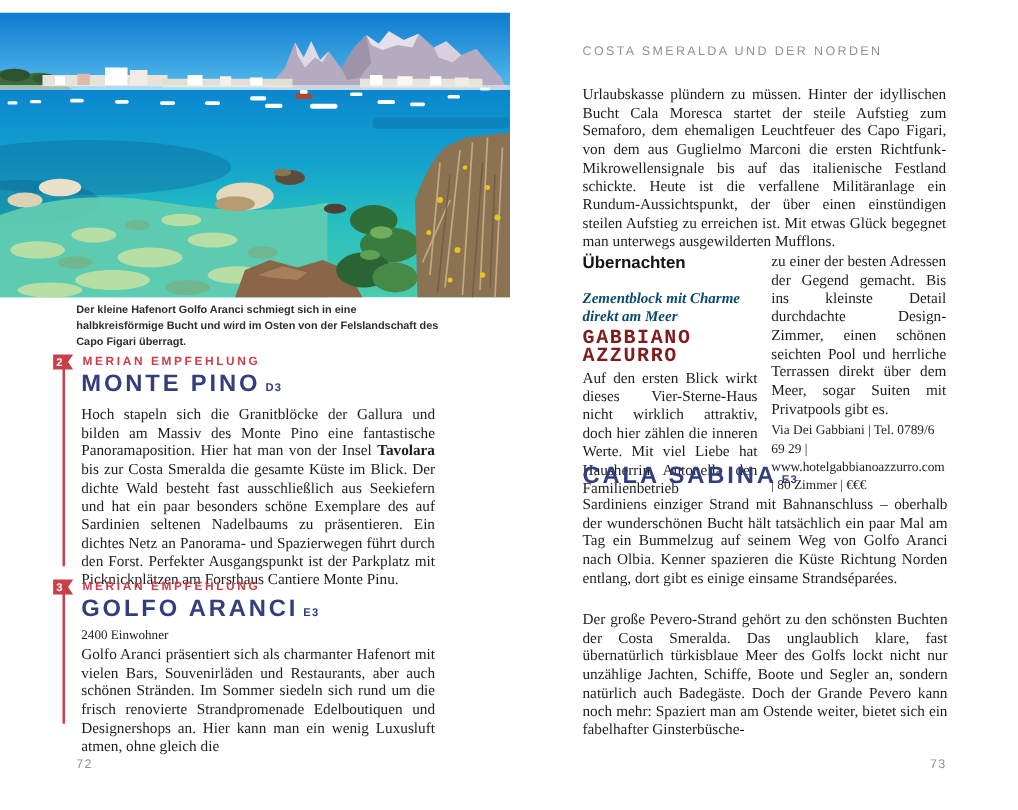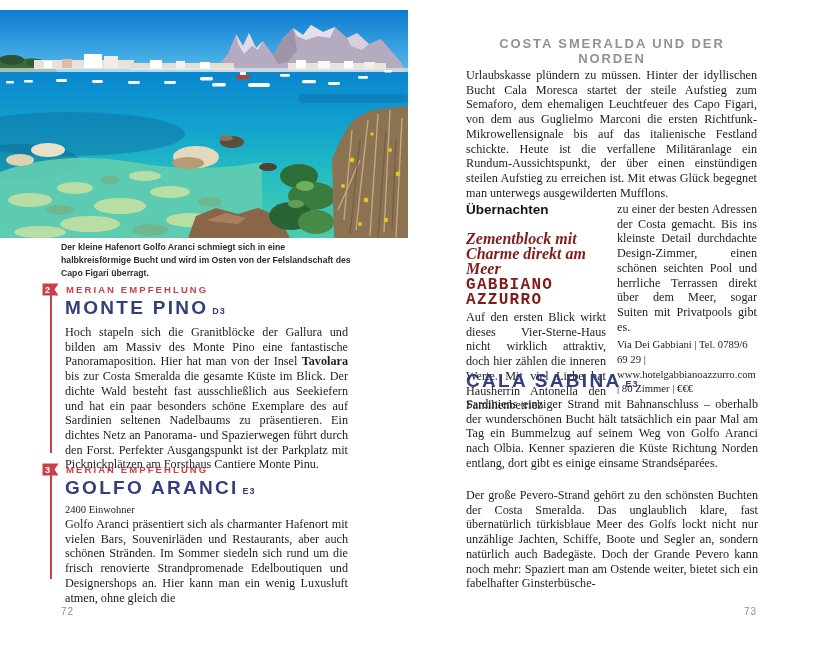--- a/index.html
+++ b/index.html
@@ -19,29 +19,29 @@
                 font-weight:600;letter-spacing:2.1px;color:#c9404b;line-height:13px;}
   .place-title{margin-left:23px;margin-top:2px;font-family:Liberation Sans, sans-serif;
                font-size:19px;font-weight:bold;letter-spacing:2.3px;color:#333e7d;line-height:20px;}
   .grid-ref{font-size:9px;letter-spacing:1px;font-weight:bold;color:#333e7d;margin-left:4px;}
   .population{margin-left:23px;font-size:10.5px;line-height:13px;margin-top:2px;color:#222;}
   .rec-body{margin-left:23px;width:283px;text-align:justify;font-size:12.2px;
             line-height:14.7px;margin-top:4px;}
   .pagenum{font-family:"Liberation Sans",sans-serif;font-size:10px;letter-spacing:1px;color:#8f8f8f;}
 
   
-  .running-header{left:466px;top:36px;width:292px;text-align:center;
-      font-family:"Liberation Sans",sans-serif;font-size:13px;font-weight:700;
+  .running-header{left:466px;top:36px;width:292px;text-align:left;
+      font-family:"Liberation Sans",sans-serif;font-size:10px;font-weight:400;
       letter-spacing:1.9px;color:#929292;}
   .intro{left:466px;top:68px;width:291px;text-align:justify;font-size:12.2px;line-height:14.7px;}
   .hotel-section{left:466px;top:202px;width:292px;display:flex;gap:11px;}
   .hotel-col{width:140px;}
   .hotel-heading{font-family:"Liberation Sans",sans-serif;font-size:13.5px;font-weight:bold;
                  color:#141414;margin:0 0 13px 0;line-height:16px;}
-  .hotel-subtitle{font-style:italic;font-weight:bold;font-size:16px;line-height:15px;color:#7f1d1d;}
+  .hotel-subtitle{font-style:italic;font-weight:bold;font-size:12px;line-height:15px;color:#0c4a6e;}
   .hotel-name{font-family:Liberation Mono, monospace;font-size:16px;font-weight:bold;
               letter-spacing:1.3px;color:#7f1d1d;margin-top:2px;margin-bottom:2px;line-height:15px;}
   .hotel-body{text-align:justify;font-size:12.2px;line-height:14.7px;}
   .hotel-contact{font-size:10.7px;line-height:14.6px;margin-top:3px;overflow-wrap:anywhere;}
   .beach-section{left:466px;width:292px;}
   .beach-title{font-family:"Liberation Sans",sans-serif;font-size:19px;font-weight:bold;
                letter-spacing:2.3px;color:#333e7d;line-height:20px;}
   .beach-body{text-align:justify;font-size:12.2px;line-height:14.7px;margin-top:3px;}
 </style>
 </head>
@@ -212,21 +212,21 @@
 <div class="abs intro">Urlaubskasse plündern zu müssen. Hinter der idyllischen Bucht Cala Moresca startet der steile Aufstieg zum Semaforo, dem ehemaligen Leuchtfeuer des Capo Figari, von dem aus Guglielmo Marconi die ersten Richtfunk-Mikrowellensignale bis auf das italienische Festland schickte. Heute ist die verfallene Militäranlage ein Rundum-Aussichtspunkt, der über einen einstündigen steilen Aufstieg zu erreichen ist. Mit etwas Glück begegnet man unterwegs ausgewilderten Mufflons.</div>
 
 <div class="abs hotel-section">
   <div class="hotel-col">
     <h3 class="hotel-heading">Übernachten</h3>
     <div class="hotel-subtitle">Zementblock mit Charme direkt am Meer</div>
     <div class="hotel-name">GABBIANO AZZURRO</div>
     <div class="hotel-body">Auf den ersten Blick wirkt dieses Vier-Sterne-Haus nicht wirklich attraktiv, doch hier zählen die inneren Werte. Mit viel Liebe hat Hausherrin Antonella den Familienbetrieb</div>
   </div>
   <div class="hotel-col">
-    <div class="hotel-body">zu einer der besten Adressen der Costa gemacht. Bis ins kleinste Detail durchdachte Design-Zimmer, einen schönen seichten Pool und herrliche Terrassen direkt über dem Meer, sogar Suiten mit Privatpools gibt es.</div>
+    <div class="hotel-body">zu einer der besten Adressen der Gegend gemacht. Bis ins kleinste Detail durchdachte Design-Zimmer, einen schönen seichten Pool und herrliche Terrassen direkt über dem Meer, sogar Suiten mit Privatpools gibt es.</div>
     <div class="hotel-contact">Via Dei Gabbiani | Tel. 0789/6 69 29 | www.hotelgabbianoazzurro.com | 80 Zimmer | €€€</div>
   </div>
 </div>
 
 <div class="abs beach-section" style="top:371px;">
   <div class="beach-title">
     <span>CALA SABINA</span><span class="grid-ref">E3</span>
   </div>
   <div class="beach-body">Sardiniens einziger Strand mit Bahnanschluss – oberhalb der wunderschönen Bucht hält tatsächlich ein paar Mal am Tag ein Bummelzug auf seinem Weg von Golfo Aranci nach Olbia. Kenner spazieren die Küste Richtung Norden entlang, dort gibt es einige einsame Strandséparées.</div>
 </div>

